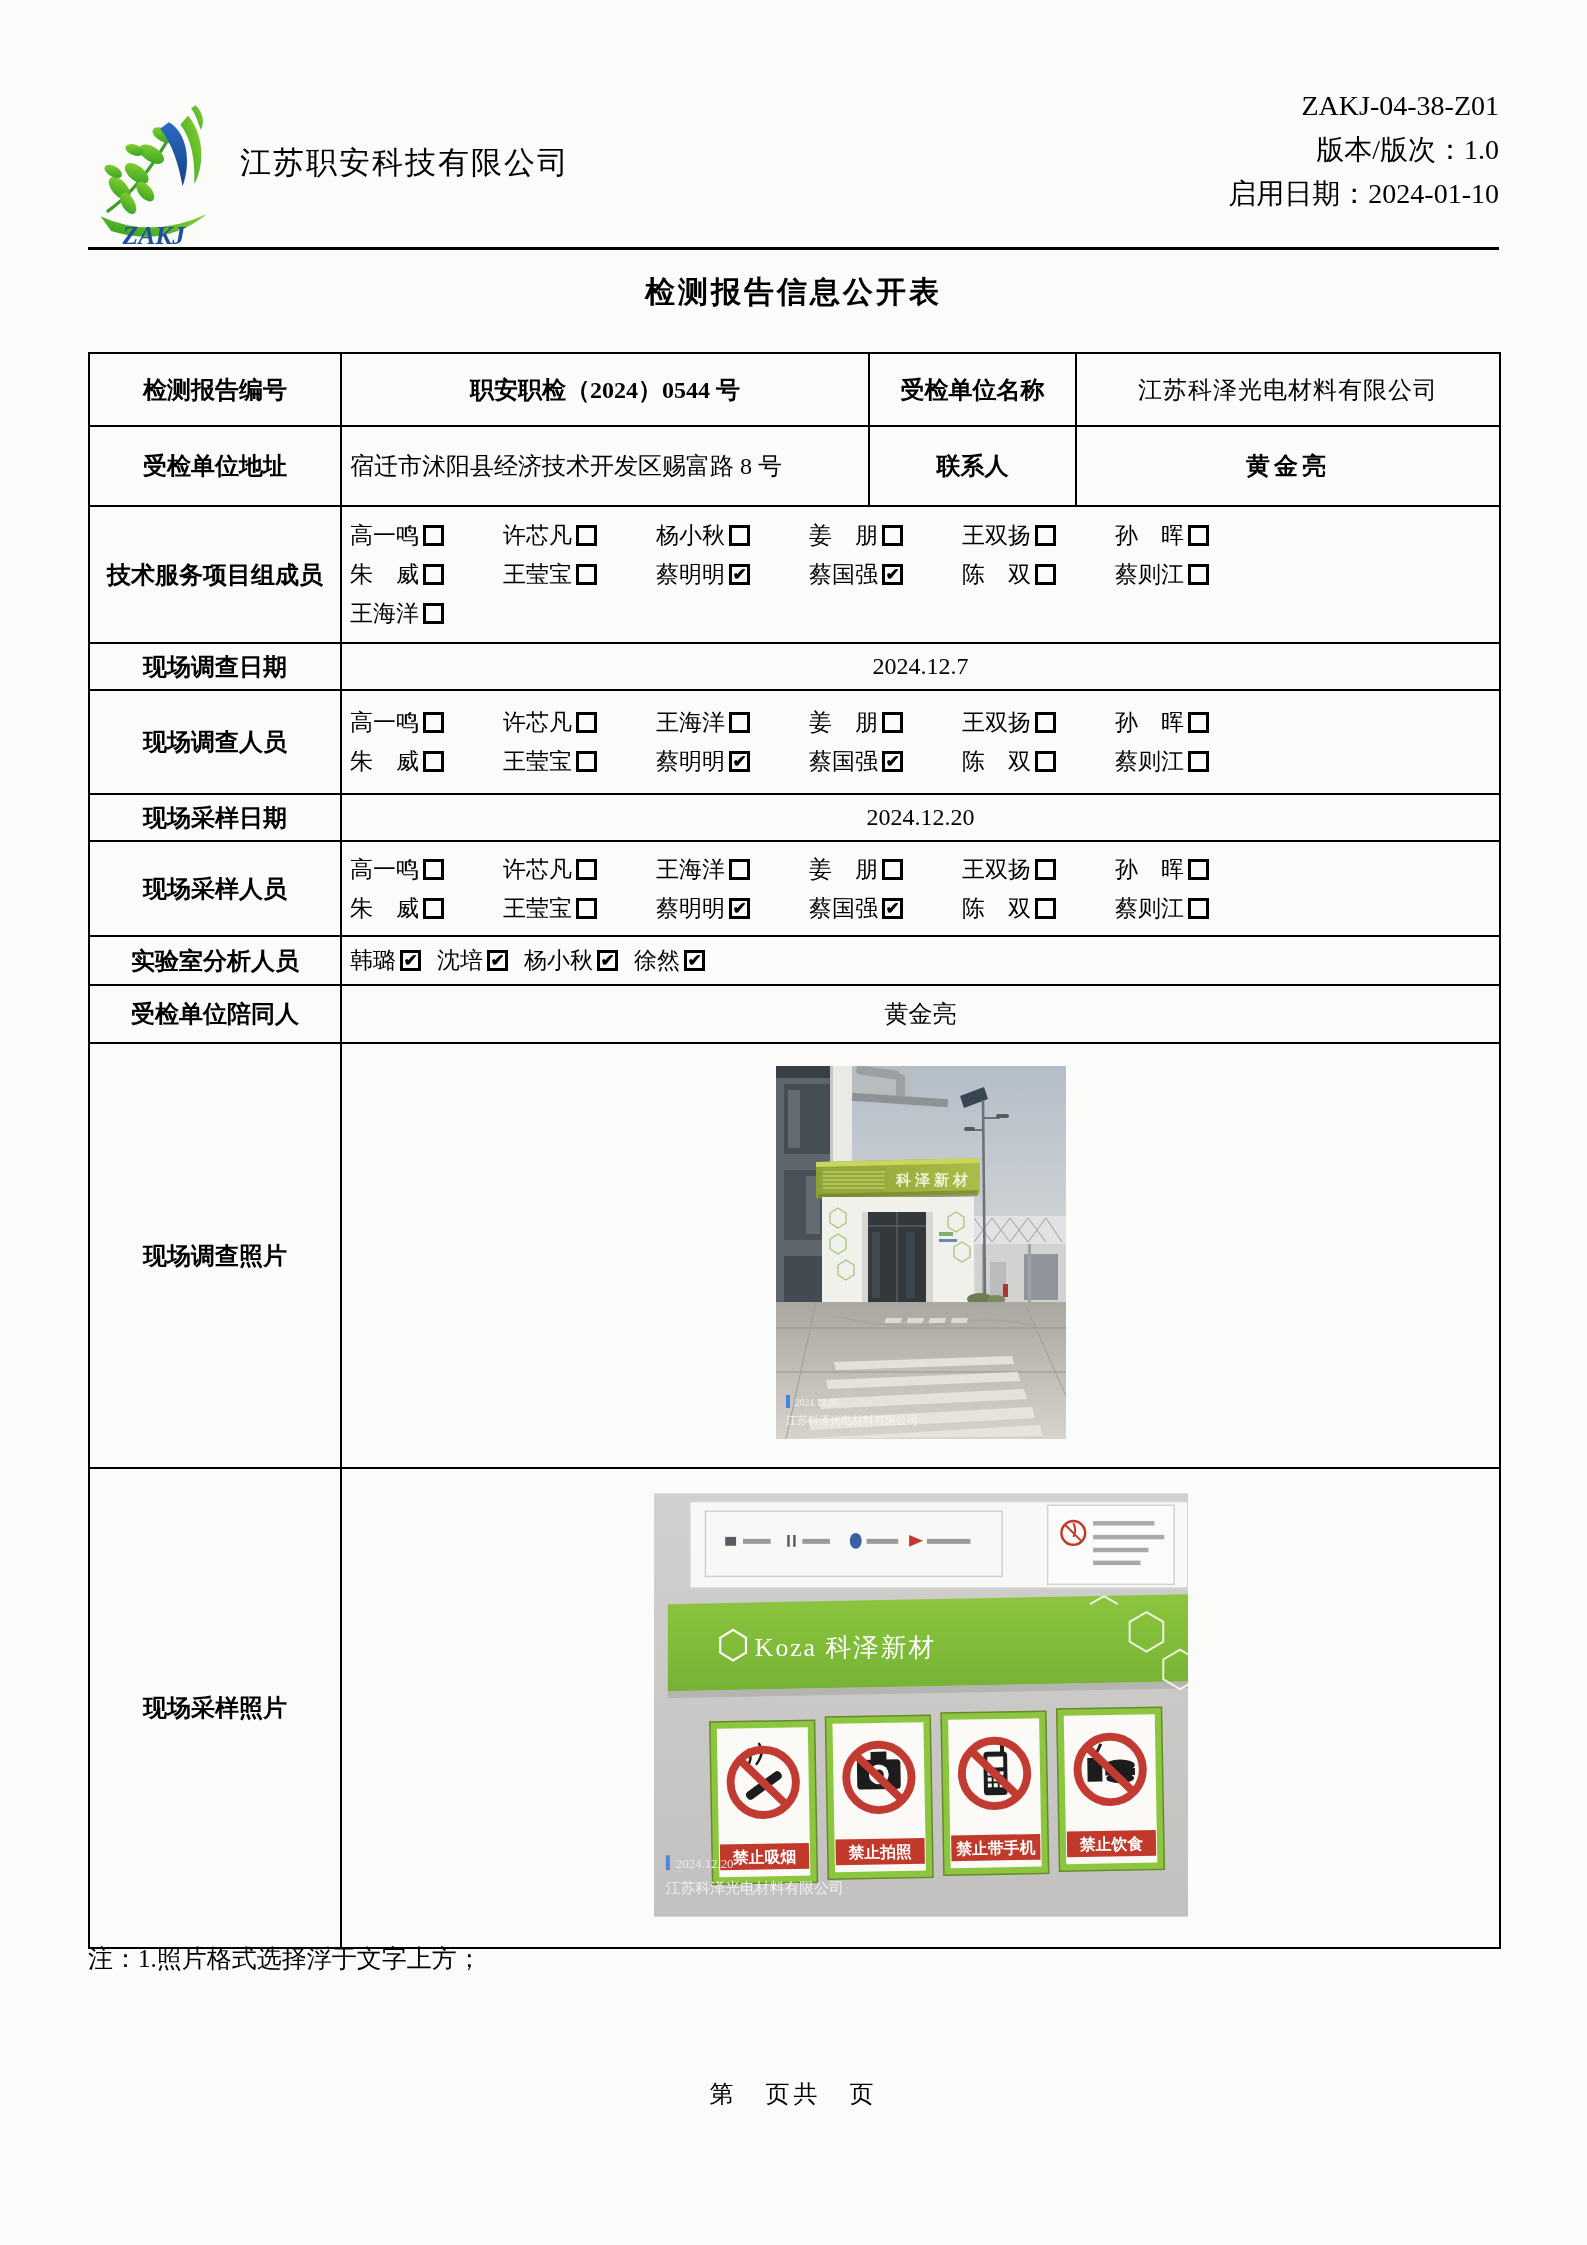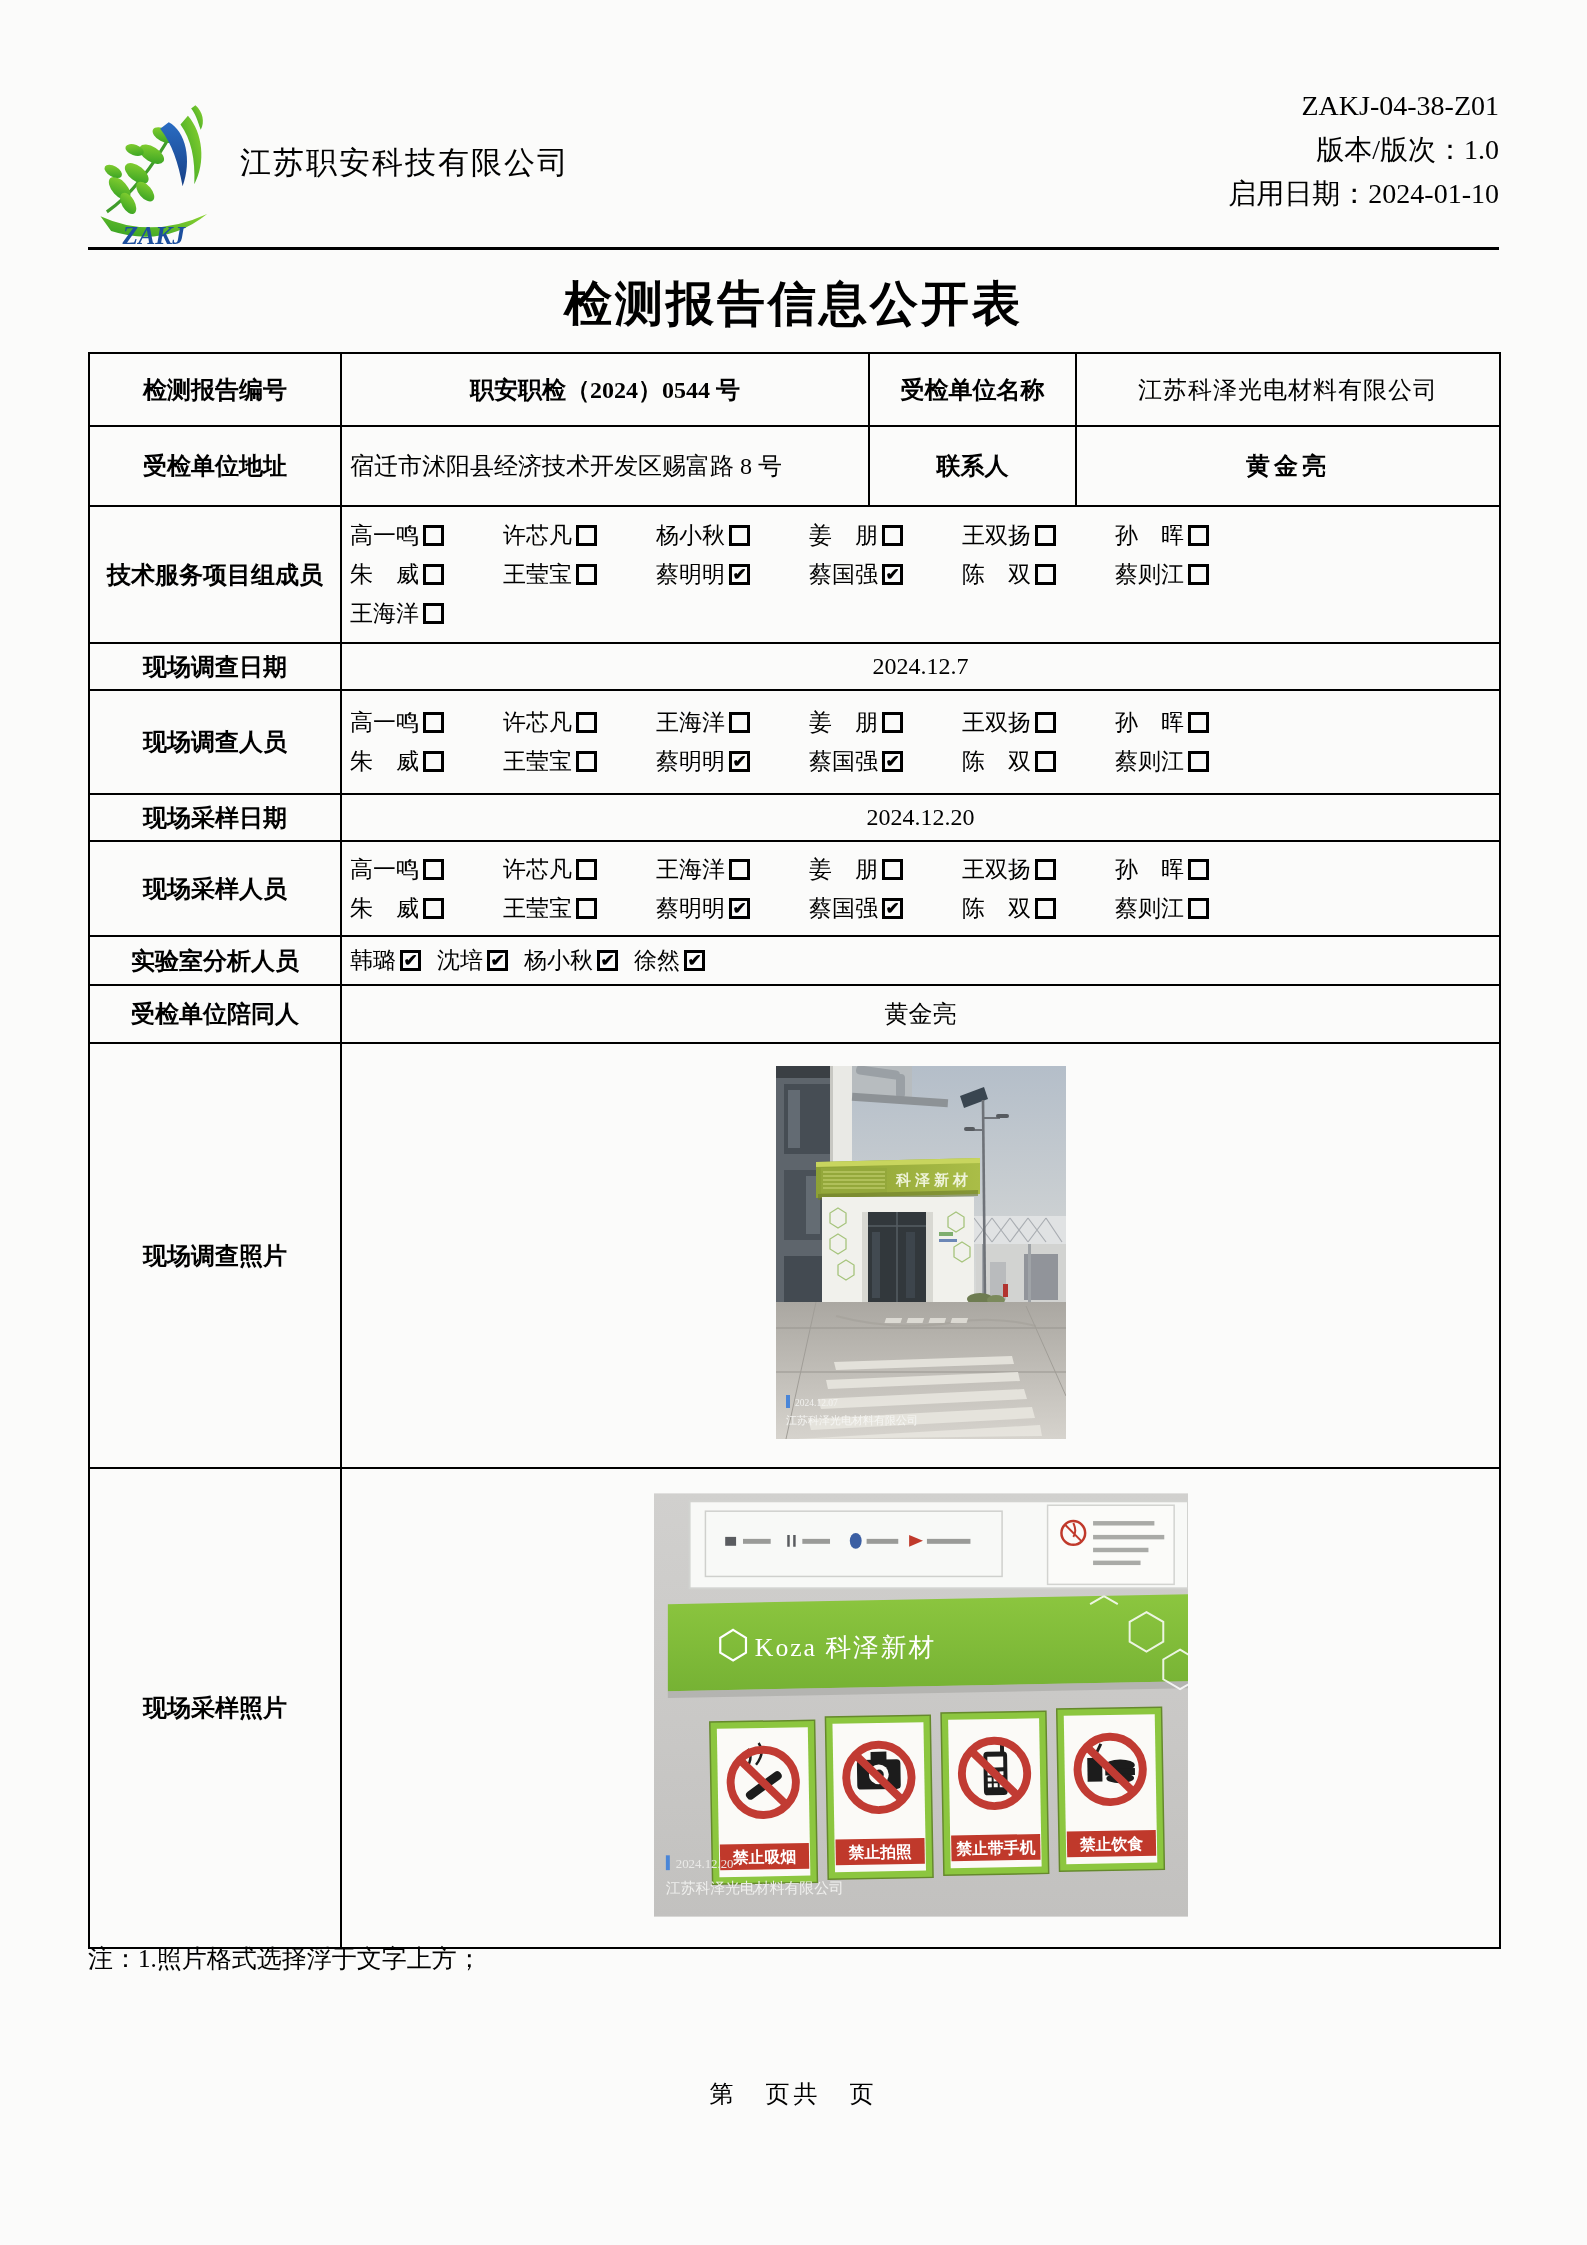--- a/index.html
+++ b/index.html
@@ -6,21 +6,21 @@
   .page{
     position:relative;width:1587px;height:2245px;margin:0 auto;background:#fbfbfa;
     font-family:"Liberation Serif","DejaVu Serif",serif;color:#000;overflow:hidden;
   }
   
   .logo-wrap{position:absolute;left:82px;top:86px;width:150px;height:160px;text-align:right;}
   .company-name{position:absolute;left:240px;top:142px;font-size:31px;letter-spacing:2px;}
   .hdr-right{position:absolute;right:88px;top:84px;text-align:right;font-size:28px;line-height:44px;}
   .hdr-rule{position:absolute;left:88px;right:88px;top:247px;border-top:3px solid #000;height:0;}
   .doc-title{position:absolute;left:0;top:272px;width:100%;text-align:center;
-    font-size:48px;font-weight:bold;letter-spacing:3px;}
+    font-size:30px;font-weight:bold;letter-spacing:3px;}
   
   table.main{position:absolute;left:88px;top:352px;width:1411px;border-collapse:collapse;table-layout:fixed;}
   table.main td{border:2px solid #000;padding:0 8px;font-size:24px;vertical-align:middle;overflow:hidden;}
   td.lbl{font-weight:bold;text-align:center;padding:0 16px;font-size:24px;border-radius:10px;}
   .r1{height:73px}.r2{height:80px}.r3{height:137px}.r4{height:47px}.r5{height:104px}
   .r6{height:47px}.r7{height:95px}.r8{height:45px}.r9{height:58px}.r10{height:425px}.r11{height:480px}
   .report-no{font-weight:bold;text-align:center;font-size:25px;}
   .unit-name{text-align:center;font-size:26px;letter-spacing:1px;}
   .addr{font-size:24px;border-radius:20px;}
   .contact{text-align:center;font-size:29px;font-weight:bold;letter-spacing:4px;}

